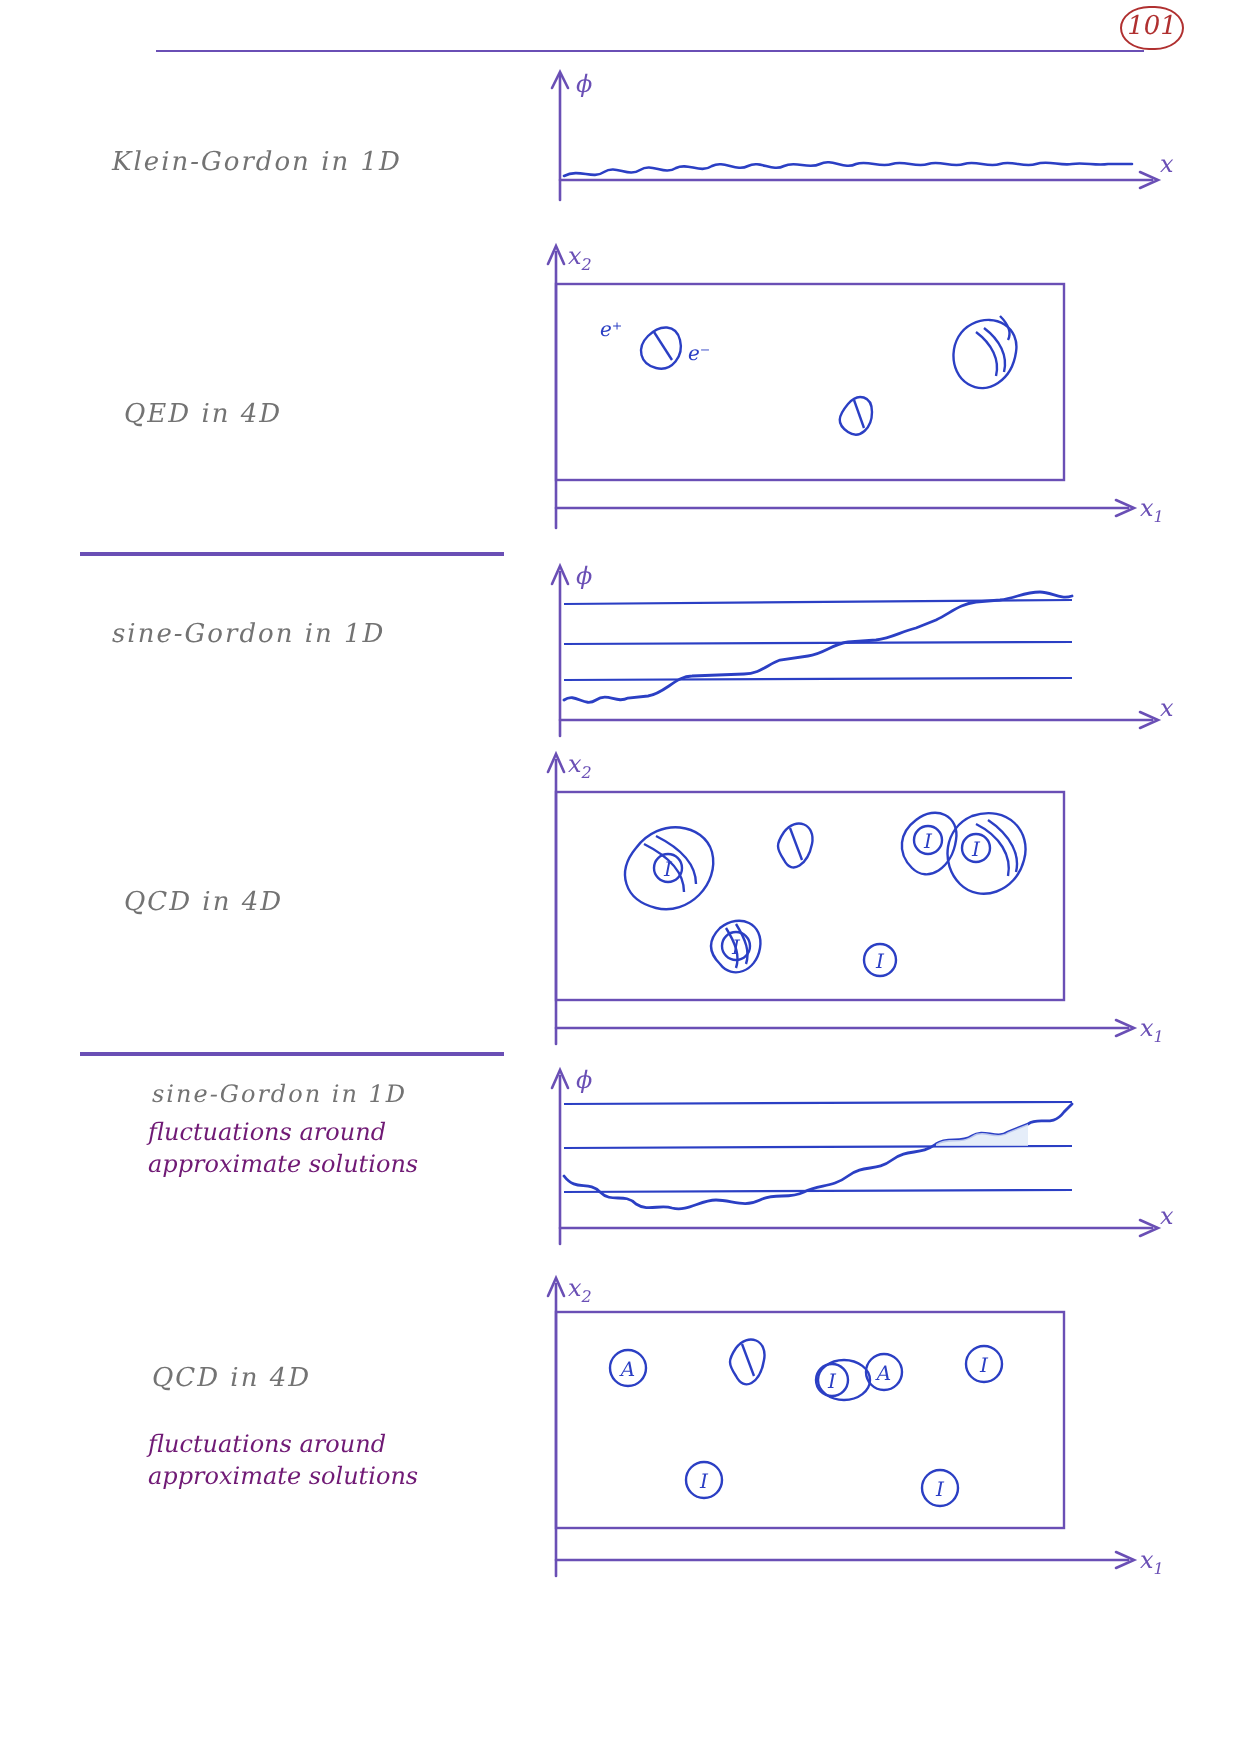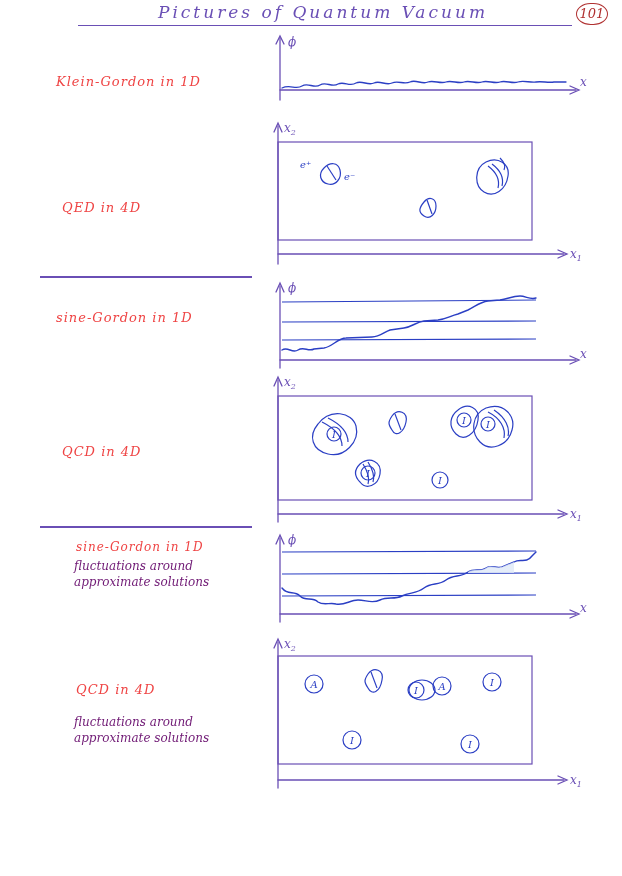--- a/index.html
+++ b/index.html
@@ -37,39 +37,39 @@
   .title-rule {
     position: absolute;
     left: 78px;
     top: 25px;
     width: 494px;
     height: 1px;
     background: #6a4fb5;
   }
   .page-number {
     position: absolute;
-    right: 14px;
+    right: 30px;
     top: 3px;
     width: 30px;
     height: 20px;
     border: 1.3px solid #b03030;
     border-radius: 50% / 55%;
     color: #b03030;
     font-family: "DejaVu Serif", serif;
     font-style: italic;
     font-size: 13px;
     line-height: 19px;
     text-align: center;
   }
   
   .label {
     position: absolute;
     font-family: "DejaVu Serif", serif;
     font-style: italic;
-    color: #ef4444;
+    color: #737373;
     font-size: 13px;
     letter-spacing: 1px;
     white-space: nowrap;
   }
   .sublabel {
     position: absolute;
     font-family: "DejaVu Serif", serif;
     font-style: italic;
     color: #701a75;
     font-size: 12px;
@@ -98,21 +98,20 @@
     font-style: italic;
     fill: #2b3fc4;
     font-size: 10px;
   }
 </style>
 </head>
 <body>
 
 <div class="page">
 
-  <div class="title">Pictures  of  Quantum  Vacuum</div>
   <div class="title-rule"></div>
   <div class="page-number">101</div>
 
   <div class="label" style="left:56px; top:74px;">Klein-Gordon  in  1D</div>
 
   <div class="plot" style="left:268px; top:32px;">
     <svg width="330" height="70" viewBox="0 0 330 70">
       <g stroke="#6a4fb5" stroke-width="1.3" fill="none" stroke-linecap="round">
         <path d="M12,68 L12,6"></path>
         <path d="M8,12 L12,4 L16,12"></path>

